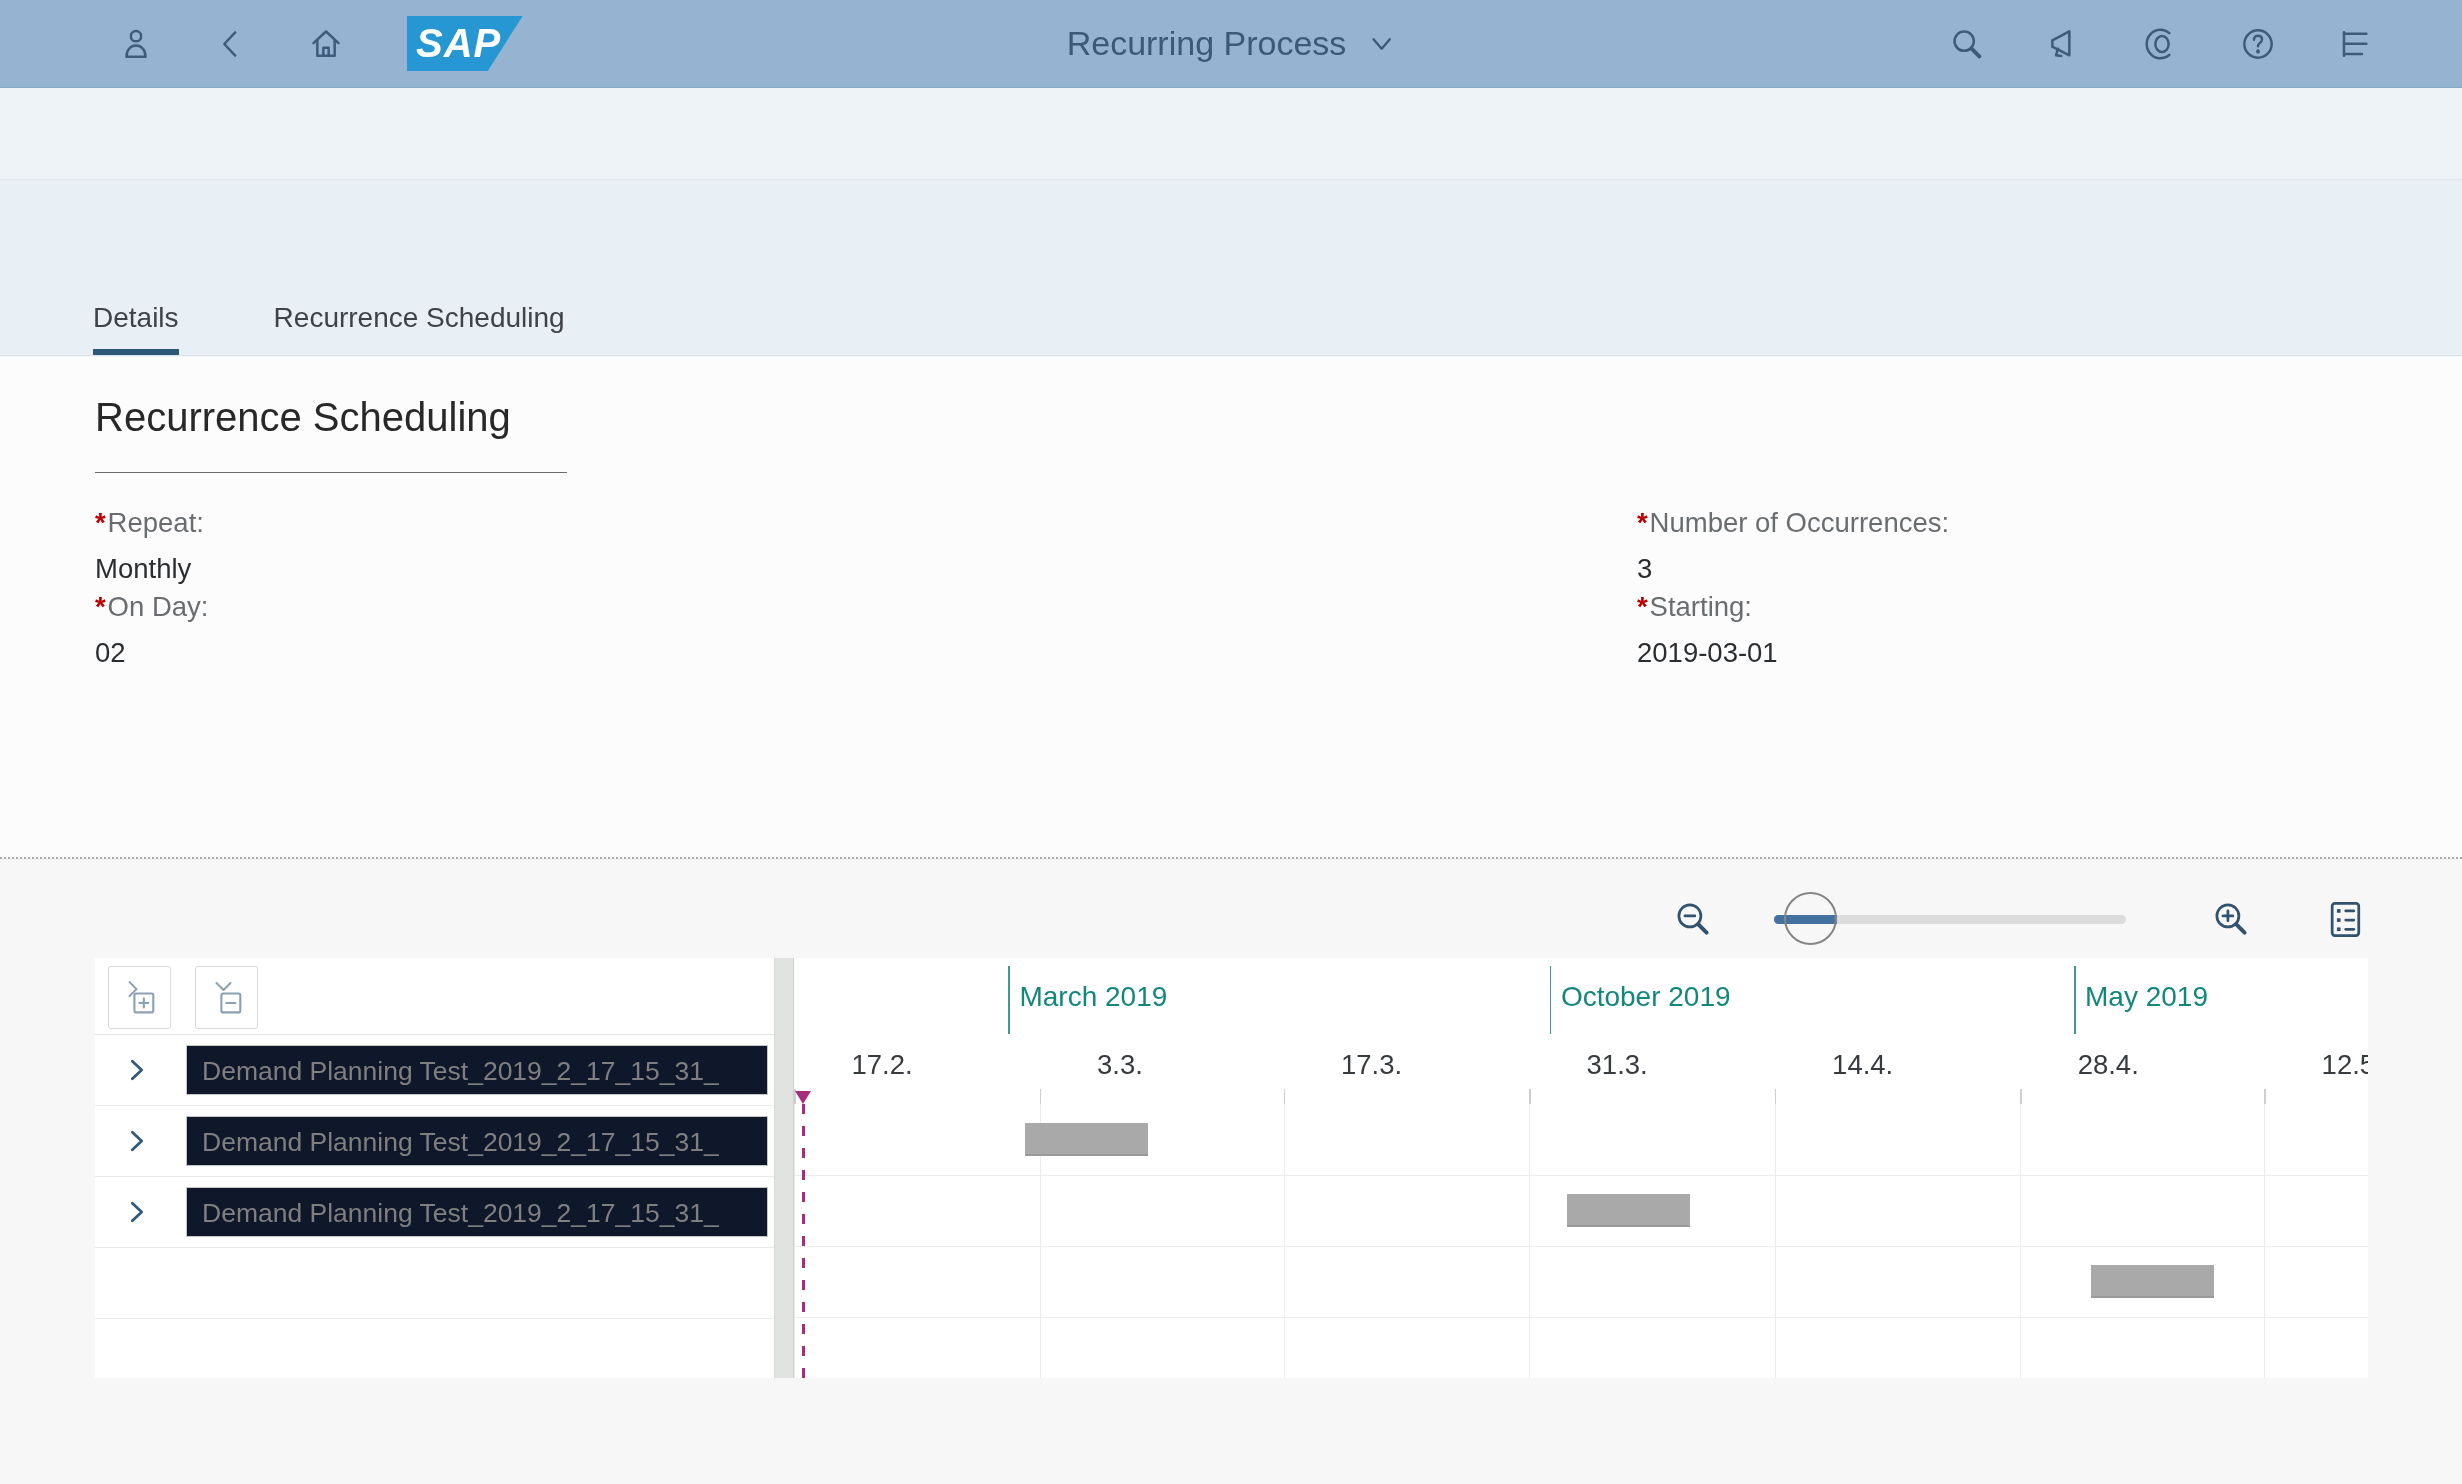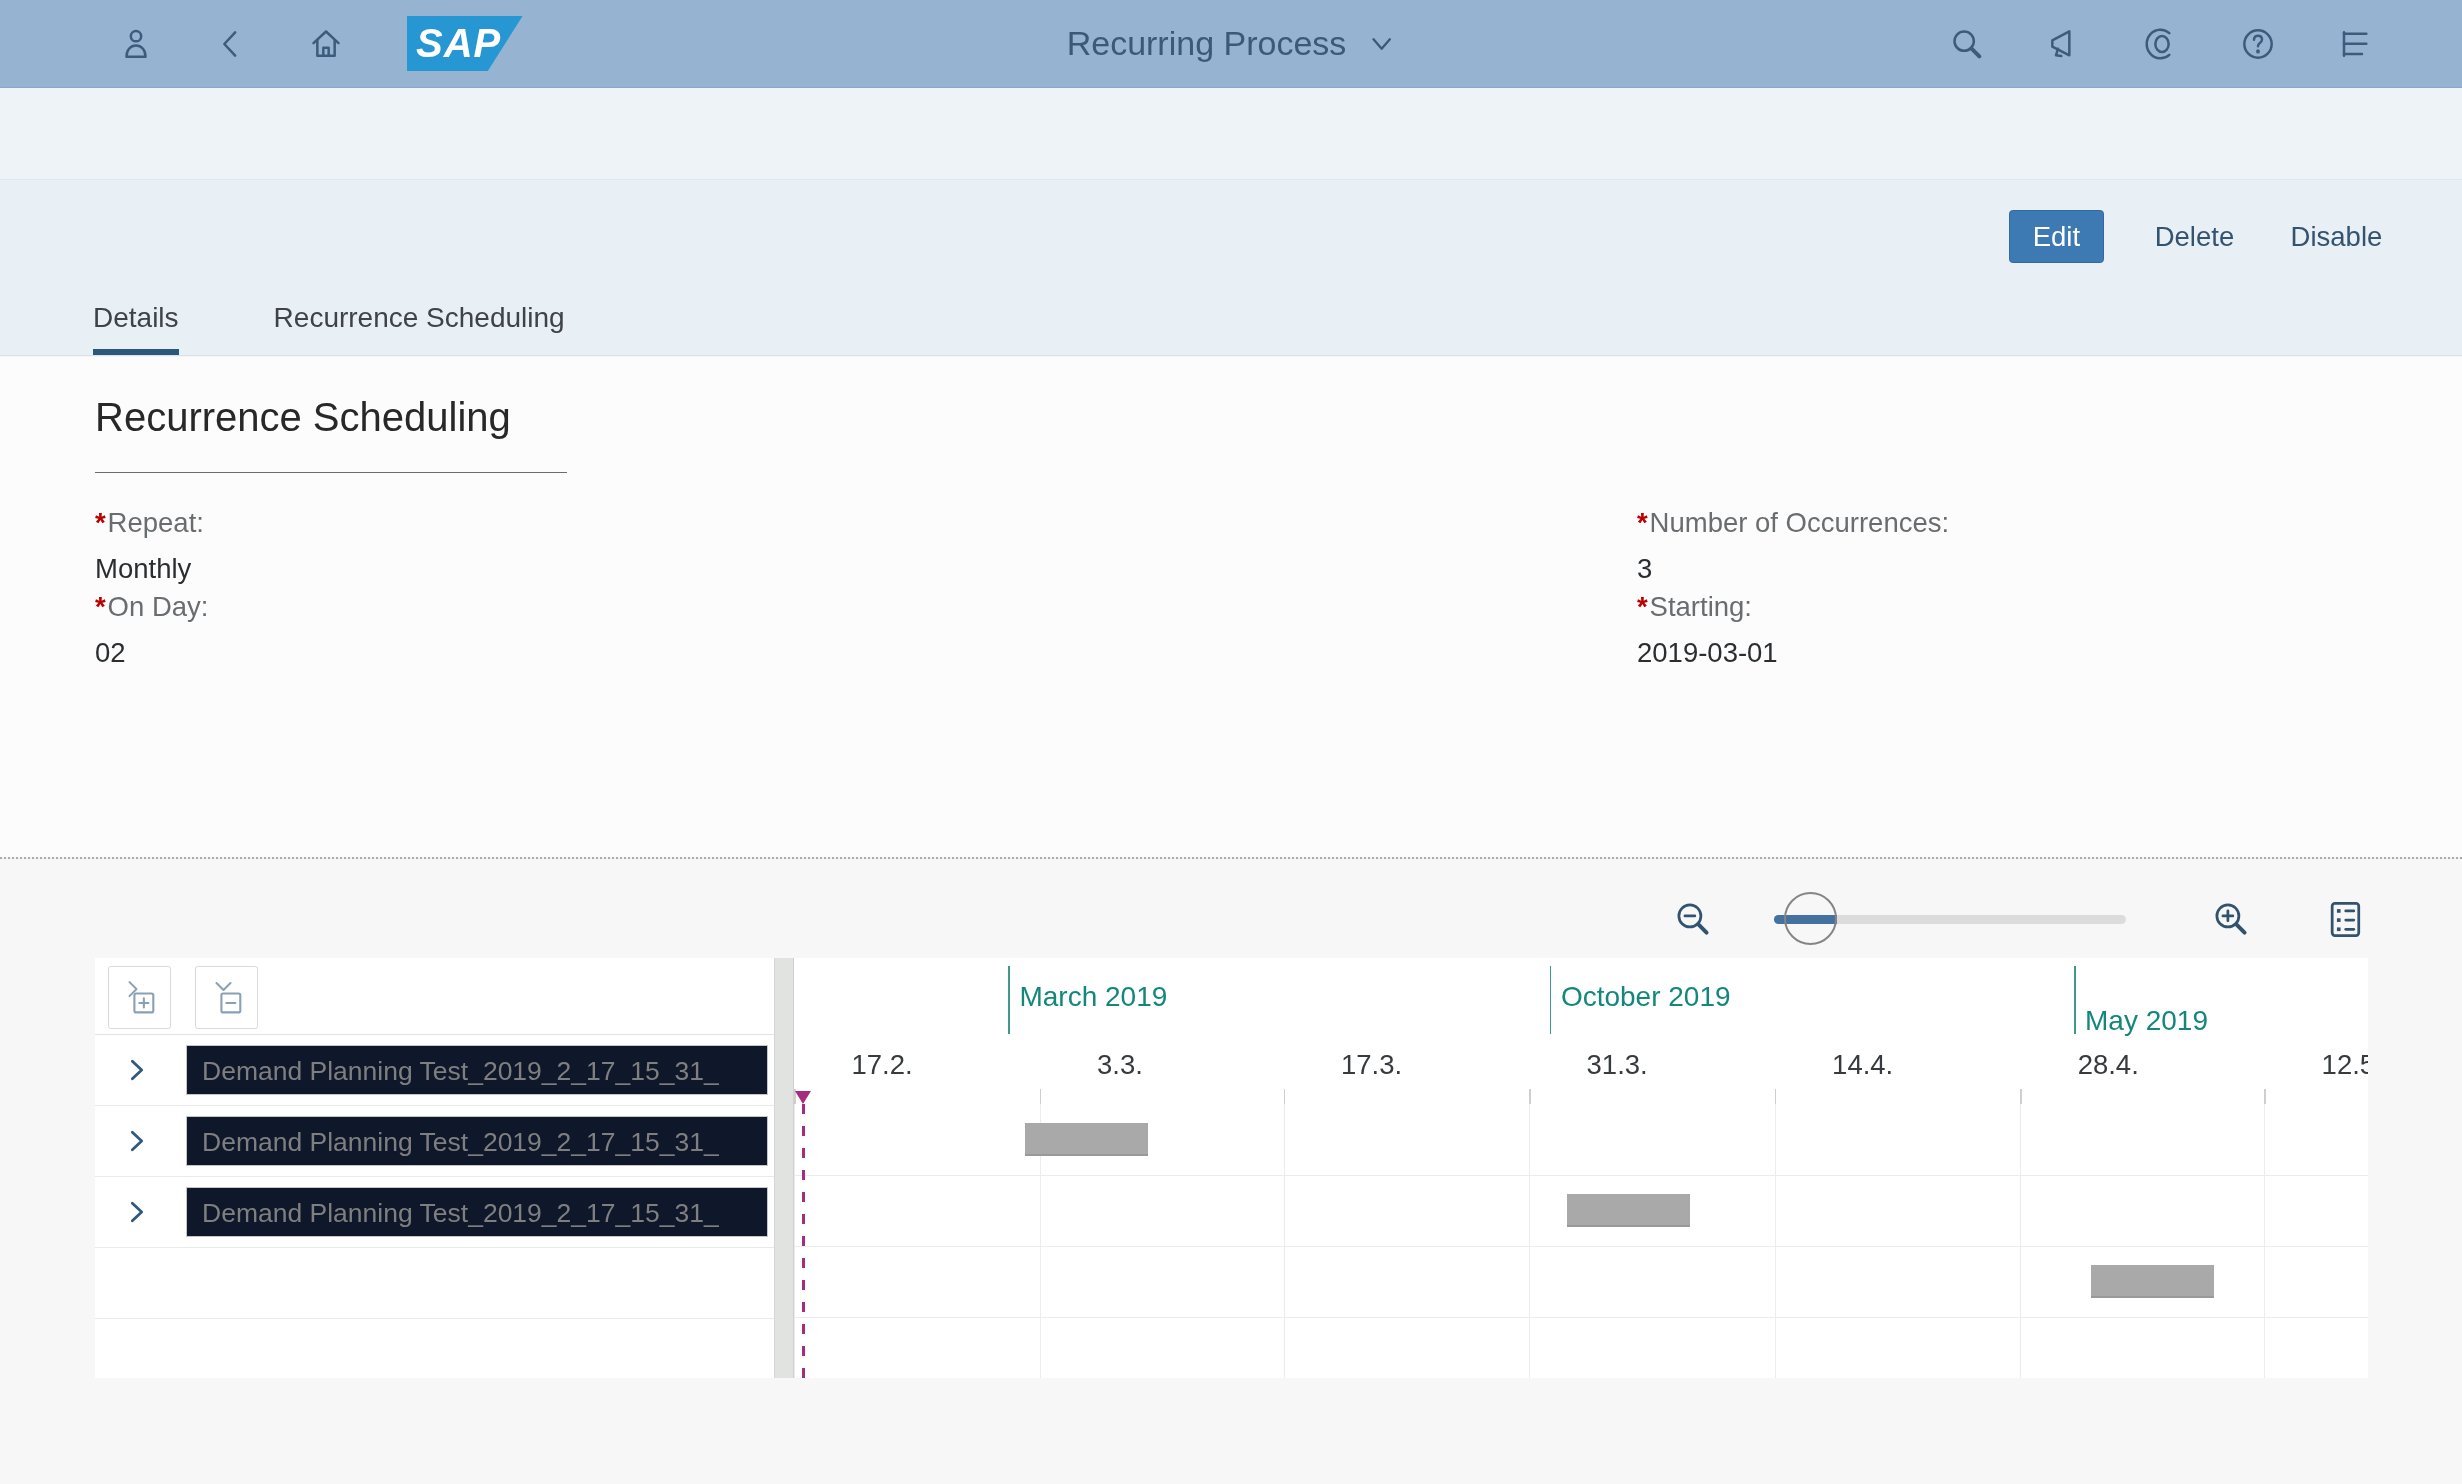--- a/index.html
+++ b/index.html
@@ -157,25 +157,20 @@
             <line x1="5.4" y1="11.9" x2="18.8" y2="11.9"></line>
             <line x1="5.4" y1="18" x2="16.2" y2="18"></line>
           </svg>
       </button>
     </div>
   </header>
 
   <div class="subheader"></div>
 
   <div class="objheader">
-    <div class="actions" id="actions">
-        <button class="action-btn btn-primary" style="background: rgb(61, 122, 179);">Edit</button>
-        <button class="action-btn btn-ghost">Delete</button>
-        <button class="action-btn btn-ghost">Disable</button>
-      </div>
     <nav class="tabs" id="tabs">
         <div class="tab active">
     <span class="tab-label">Details</span>
     <span class="tab-underline" style="background: rgb(44, 88, 120);"></span>
   </div>
         <div class="tab">
     <span class="tab-label">Recurrence Scheduling</span>
     
   </div>
       </nav>
@@ -295,21 +290,21 @@
 
       <div class="splitter"></div>
 
       <div class="gchart">
         <div class="gchart-months" id="gchart-months">
             <div class="month-line" style="left: 13.6%; background: rgb(63, 154, 140);"></div>
             <div class="month-label" style="left: calc(13.6% + 11.4px); color: rgb(19, 135, 123);">March 2019</div>
             <div class="month-line" style="left: 48%; background: rgb(63, 154, 140);"></div>
             <div class="month-label" style="left: calc(48% + 11.4px); color: rgb(19, 135, 123);">October 2019</div>
             <div class="month-line" style="left: 81.3%; background: rgb(63, 154, 140);"></div>
-            <div class="month-label" style="left: calc(81.3% + 11.4px); color: rgb(19, 135, 123); margin-top: 24px;">May 2019</div>
+            <div class="month-label" style="left: calc(81.3% + 11.4px); color: rgb(19, 135, 123);">May 2019</div>
           </div>
         <div class="gchart-ticks" id="gchart-ticks">
             <div class="tick-label" style="left: calc(0% + 9.5px);">17.2.</div>
             <div class="tick-mark" style="left: 0%;"></div>
             <div class="tick-label" style="left: calc(15.6% + 9.5px);">3.3.</div>
             <div class="tick-mark" style="left: 15.6%;"></div>
             <div class="tick-label" style="left: calc(31.1% + 9.5px);">17.3.</div>
             <div class="tick-mark" style="left: 31.1%;"></div>
             <div class="tick-label" style="left: calc(46.7% + 9.5px);">31.3.</div>
             <div class="tick-mark" style="left: 46.7%;"></div>

